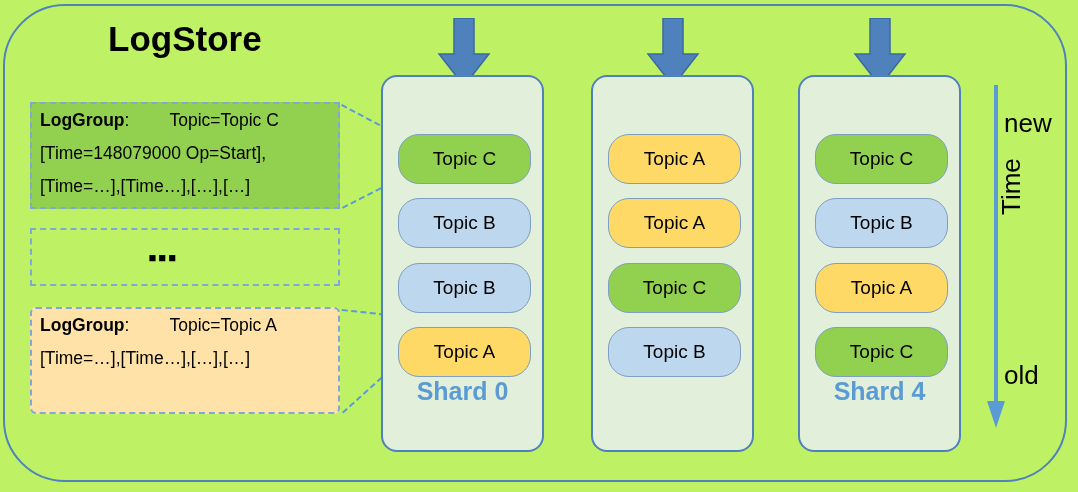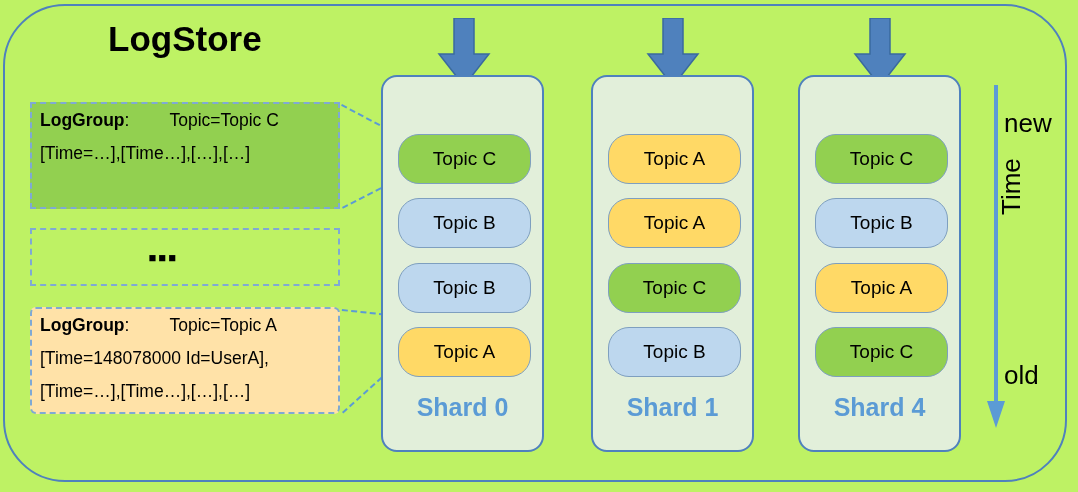--- a/index.html
+++ b/index.html
@@ -138,21 +138,21 @@
   .topic.t-c { background: #92D050; }
   .topic.i0 { top: 57px; }
   .topic.i1 { top: 121px; }
   .topic.i2 { top: 186px; }
   .topic.i3 { top: 250px; }
 
   .shard-label {
     position: absolute;
     left: 0;
     right: 0;
-    top: 316px;
+    top: 300px;
     text-align: center;
     font-size: 25px;
     font-weight: bold;
     color: #5B9BD5;
   }
 
   
   .block-arrow { position: absolute; width: 54px; height: 70px; }
 
   
@@ -184,32 +184,32 @@
 <div id="canvas">
 
   <div class="outer-frame"></div>
 
   <div class="logstore-title">LogStore</div>
 
   <div class="loggroup green">
     <div class="lg-line">
       <span class="lg-key">LogGroup</span><span>:</span><span class="lg-gap"></span><span>Topic=Topic C</span>
     </div>
+    <div class="lg-line">[Time=148079000 Op=Start],</div>
     <div class="lg-line">[Time=…],[Time…],[…],[…]</div>
   </div>
 
   <div class="ellipsis-box">
     <div class="dots">▪▪▪</div>
   </div>
 
   <div class="loggroup orange">
     <div class="lg-line">
       <span class="lg-key">LogGroup</span><span>:</span><span class="lg-gap"></span><span>Topic=Topic A</span>
     </div>
-    <div class="lg-line">[Time=148078000 Id=UserA],</div>
     <div class="lg-line">[Time=…],[Time…],[…],[…]</div>
   </div>
 
   <div class="connector" style="left:342px; top:104px; width:62px; transform: rotate(28deg);"></div>
   <div class="connector" style="left:342px; top:207px; width:62px; transform: rotate(-27deg);"></div>
 
   <div class="connector" style="left:342px; top:309px; width:62px; transform: rotate(6deg);"></div>
   <div class="connector" style="left:342px; top:412px; width:62px; transform: rotate(-42deg);"></div>
 
   <svg class="block-arrow" style="left:437px; top:18px;" viewBox="0 0 54 70">
@@ -228,21 +228,20 @@
     <div class="topic t-b i2">Topic B</div>
     <div class="topic t-a i3">Topic A</div>
     <div class="shard-label">Shard 0</div>
   </div>
 
   <div class="shard shard-1">
     <div class="topic t-a i0">Topic A</div>
     <div class="topic t-a i1">Topic A</div>
     <div class="topic t-c i2">Topic C</div>
     <div class="topic t-b i3">Topic B</div>
-    <div class="shard-label">Shard 1</div>
   </div>
 
   <div class="shard shard-2">
     <div class="topic t-c i0">Topic C</div>
     <div class="topic t-b i1">Topic B</div>
     <div class="topic t-a i2">Topic A</div>
     <div class="topic t-c i3">Topic C</div>
     <div class="shard-label">Shard 4</div>
   </div>
 

